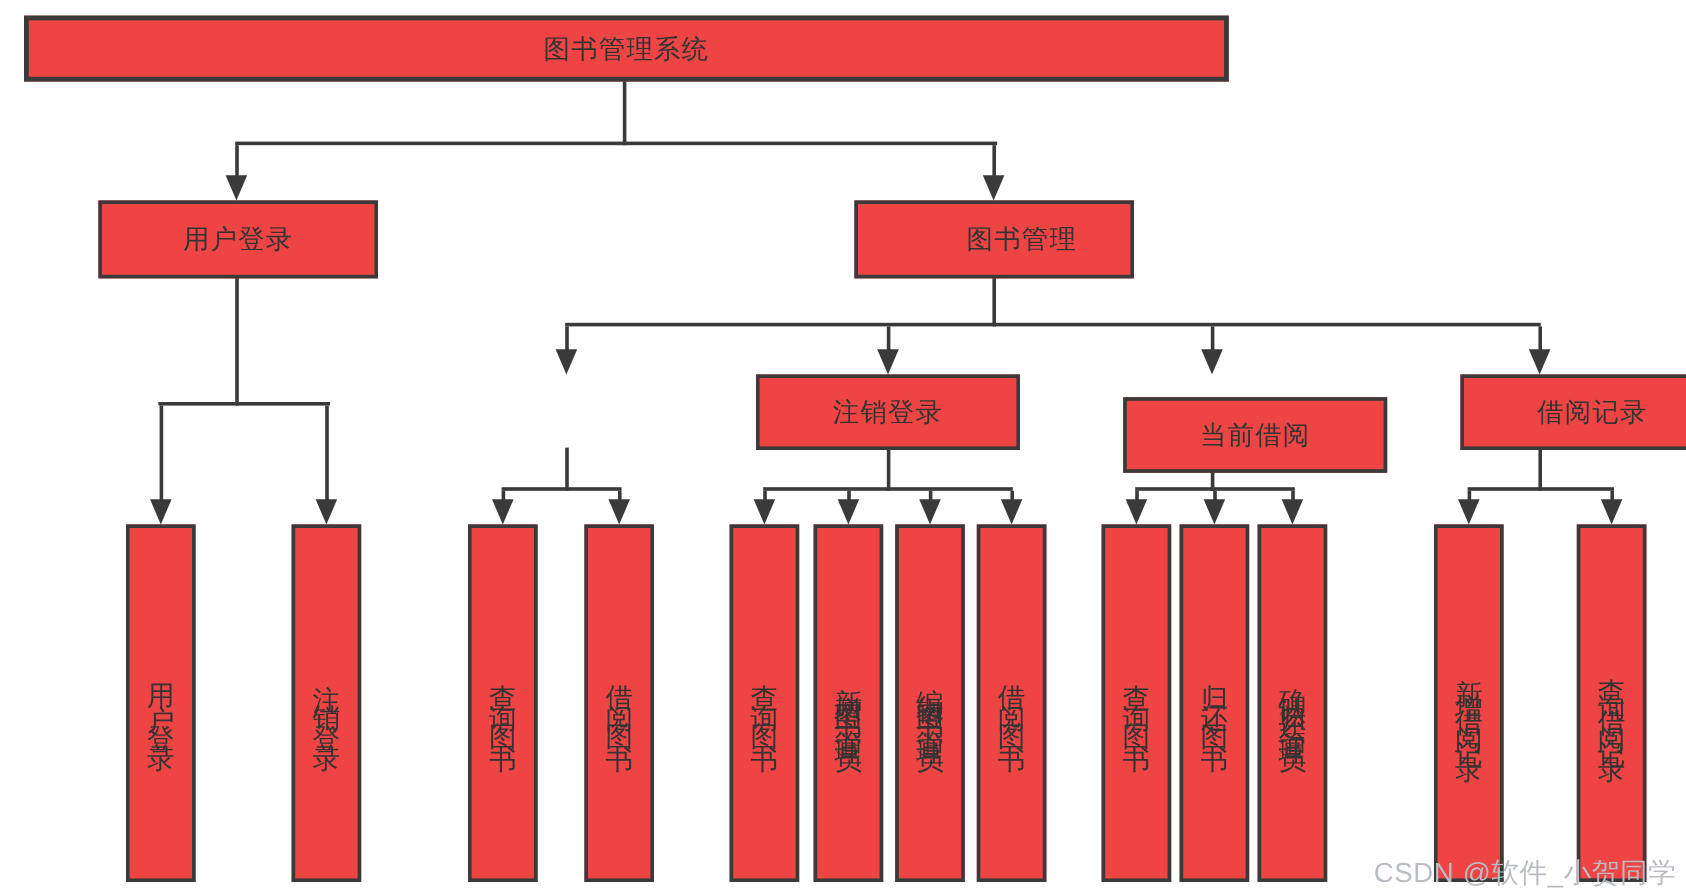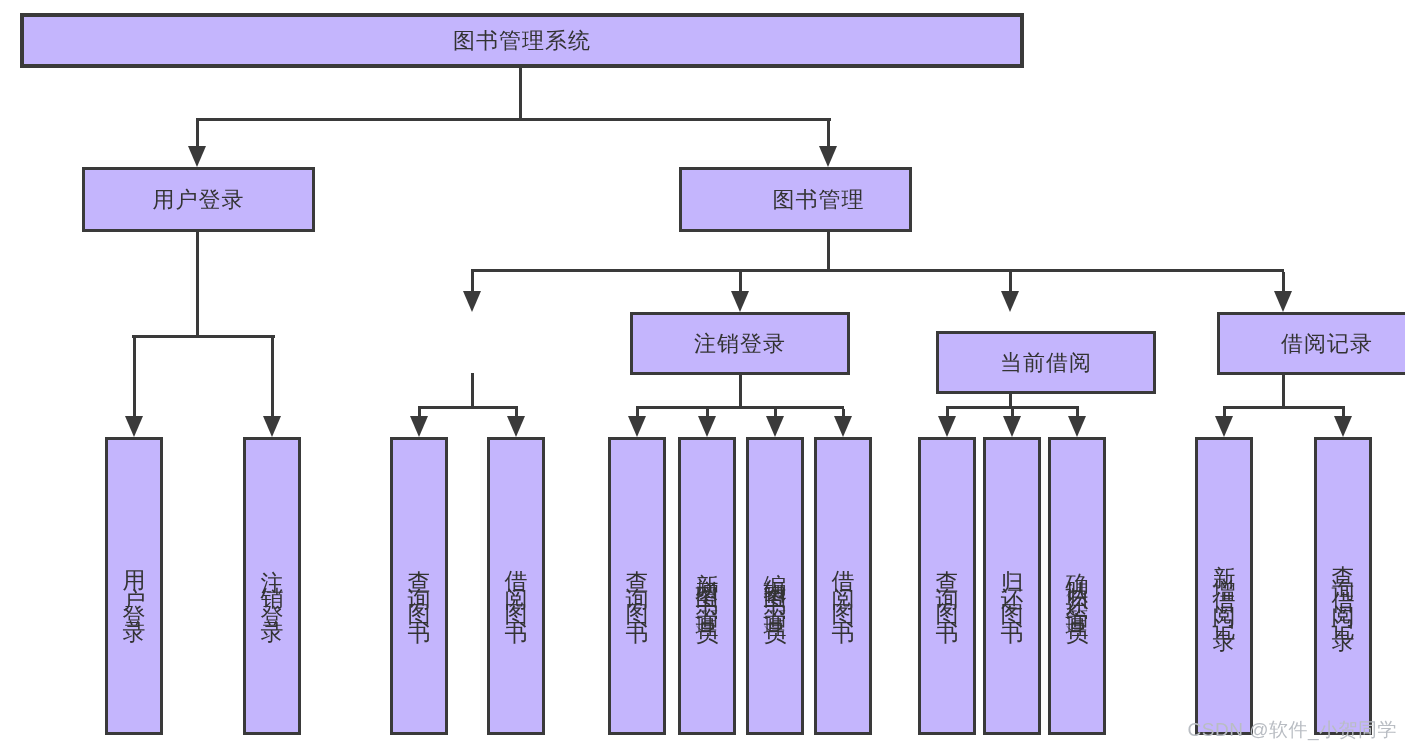--- a/index.html
+++ b/index.html
@@ -14,21 +14,21 @@
     width: 1405px;
     height: 747px;
     background: var(--bg);
     font-family: "Liberation Sans", "DejaVu Sans", sans-serif;
     color: var(--text);
     overflow: hidden;
   }
   .box {
     position: absolute;
     box-sizing: border-box;
-    background: #c4b5fd;
+    background: #ef4444;
     border: 3px solid var(--line);
     display: flex;
     align-items: center;
     justify-content: center;
     text-align: center;
   }
   .box.root  { left: 20px;  top: 13px;  width: 1004px; height: 55px; border-width: 4px; }
   .box.lvl2  { top: 167px; width: 233px; height: 65px; }
   .box.lvl3  { top: 312px; width: 220px; height: 63px; }
   .box.leaf  { top: 437px; width: 58px;  height: 298px; border-width: 3px; }
@@ -66,21 +66,21 @@
     left: 0; bottom: 0;
     width: 0; height: 0;
     border-left: 9px solid transparent;
     border-right: 9px solid transparent;
     border-top: 21px solid var(--line);
   }
   .watermark {
     position: absolute;
     right: 8px;
     bottom: 4px;
-    font-size: 19px;
+    font-size: 23px;
     color: var(--wm);
     z-index: 5;
     letter-spacing: 0.5px;
   }
 </style>
 </head>
 <body>
 
 <div class="canvas">
 
@@ -124,21 +124,21 @@
   <div class="varrow" style="left:1215px; top:409px; height:28px;"></div>
   <div class="varrow" style="left:1334px; top:409px; height:28px;"></div>
 
   <div class="box root">
     <span class="hlabel">图书管理系统</span>
   </div>
 
   <div class="box lvl2" style="left:82px;">
     <span class="hlabel">用户登录</span>
   </div>
-  <div class="box lvl2" style="left:679px;padding-left:46px;">
+  <div class="box lvl2" style="left:712px;padding-left:46px;">
     <span class="hlabel">图书管理</span>
   </div>
 
   <div class="box lvl3" style="left:630px;">
     <span class="hlabel">注销登录</span>
   </div>
   <div class="box lvl3" style="left:936px;margin-top:19px;">
     <span class="hlabel">当前借阅</span>
   </div>
   <div class="box lvl3" style="left:1217px;">

